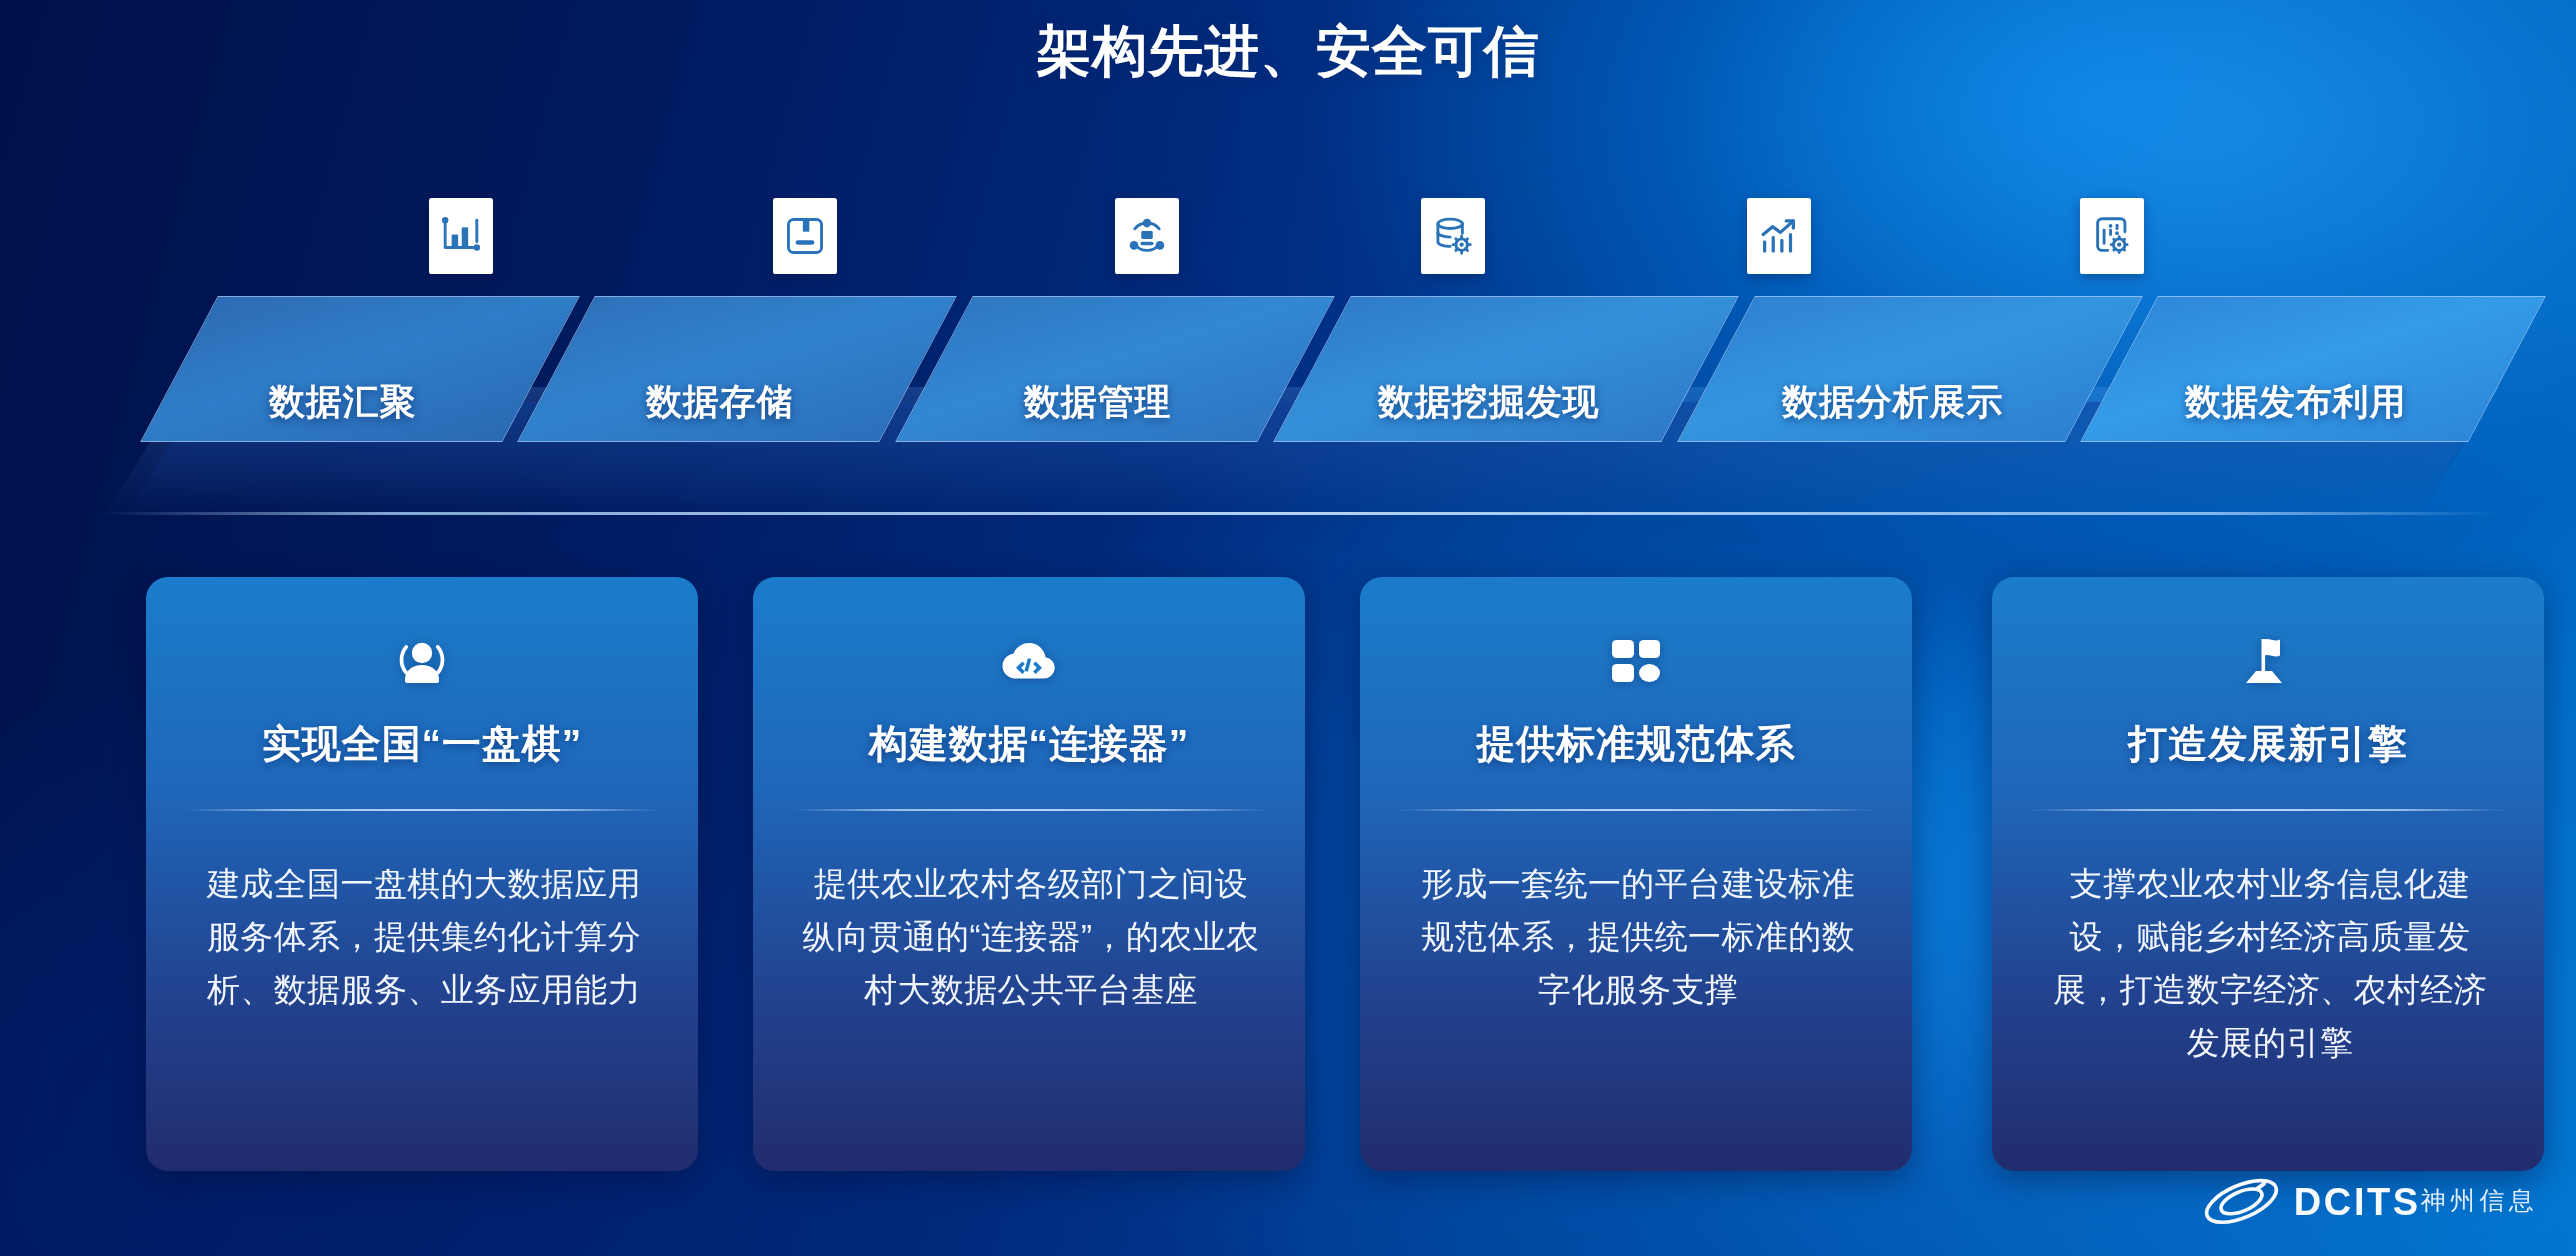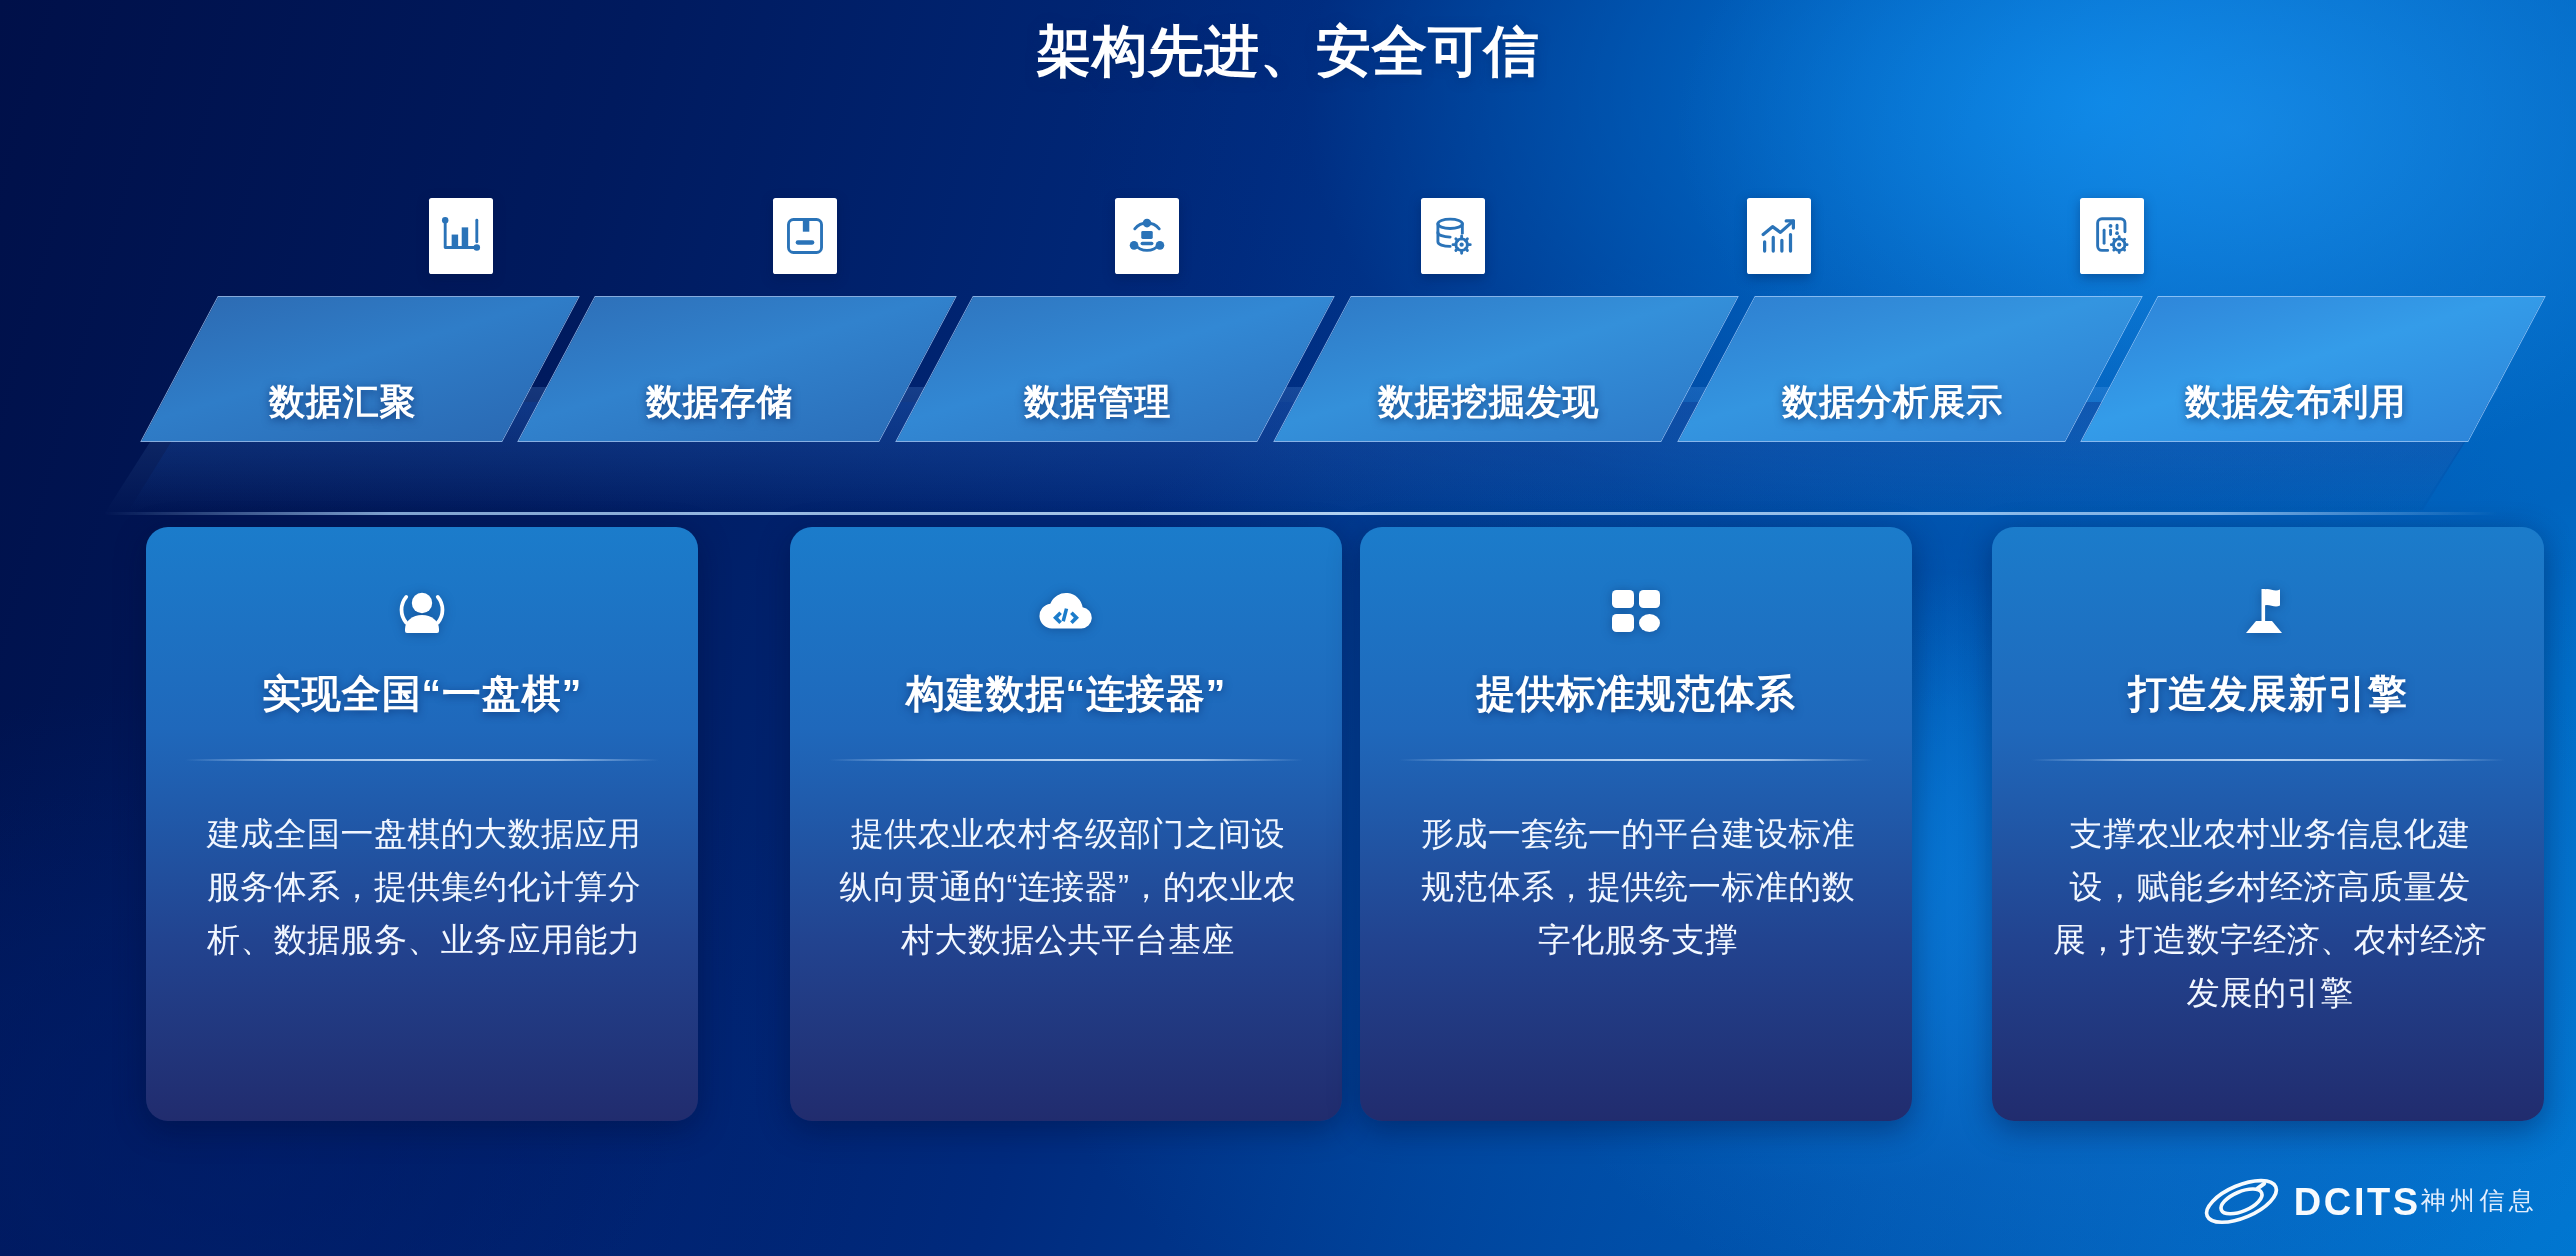--- a/index.html
+++ b/index.html
@@ -67,21 +67,21 @@
     white-space:nowrap;
   }
   .tileicon{
     position:absolute;top:-60px;width:64px;height:76px;background:#fff;
     border-radius:2.6px;display:flex;align-items:center;justify-content:center;
     box-shadow:0 3.4px 12px rgba(0,20,70,.35);
   }
   .tileicon svg{width:46px;height:46px;display:block;}
 
   
-  #cards{position:absolute;left:0;top:527px;width:2576px;height:594px;}
+  #cards{position:absolute;left:0;top:577px;width:2576px;height:594px;}
   .card{
     position:absolute;top:0;width:552px;height:594px;
     border-radius:22px;
     box-shadow:0 8.6px 31px rgba(0,12,54,0.40);
     overflow:hidden;
   }
   .card .ico{
     position:absolute;left:0;right:0;top:53px;height:65px;
     display:flex;align-items:center;justify-content:center;
   }
@@ -227,21 +227,21 @@
           <path d="M46.5 14.5a1.9 1.9 0 0 1 2.7.2 22 22 0 0 1 0 28.3 1.9 1.9 0 0 1-2.9-2.5 18.2 18.2 0 0 0 0-23.5 1.9 1.9 0 0 1 .2-2.5z"></path>
           <circle cx="32" cy="22" r="10.2"></circle>
           <path d="M32 34c-9.4 0-17 6.2-17 13.9V50a2 2 0 0 0 2 2h30a2 2 0 0 0 2-2v-2.1C49 40.2 41.4 34 32 34z"></path>
         </svg>
       </div>
       <h3>实现全国“一盘棋”</h3>
       <div class="rule"></div>
       <p>建成全国一盘棋的大数据应用服务体系，提供集约化计算分析、数据服务、业务应用能力</p>
     </div>
 
-    <div class="card" style="left:753px;background:linear-gradient(180deg,#1b7ccb 0%,#1f68bb 34%,#22438f 70%,#212c6e 100%);margin-left:37px;">
+    <div class="card" style="left:753px;background:linear-gradient(180deg,#1b7ccb 0%,#1f68bb 34%,#22438f 70%,#212c6e 100%);">
       <div class="ico">
         <svg viewBox="0 0 64 64">
           <path d="M48.6 26.3a16.8 16.8 0 0 0-32.3-3.6 12.4 12.4 0 0 0 1.6 24.7h29.4a10.6 10.6 0 0 0 1.3-21.1z"></path>
           <path d="M25.3 30.4 19 36.7l6.3 6.3 2.6-2.6-3.7-3.7 3.7-3.7zM38.7 30.4l-2.6 2.6 3.7 3.7-3.7 3.7 2.6 2.6 6.3-6.3zM34.2 28.1l-3.4-.9-3.3 12.6 3.4.9z" fill="#1b7ccb"></path>
         </svg>
       </div>
       <h3>构建数据“连接器”</h3>
       <div class="rule"></div>
       <p>提供农业农村各级部门之间设纵向贯通的“连接器”，的农业农村大数据公共平台基座</p>
     </div>

